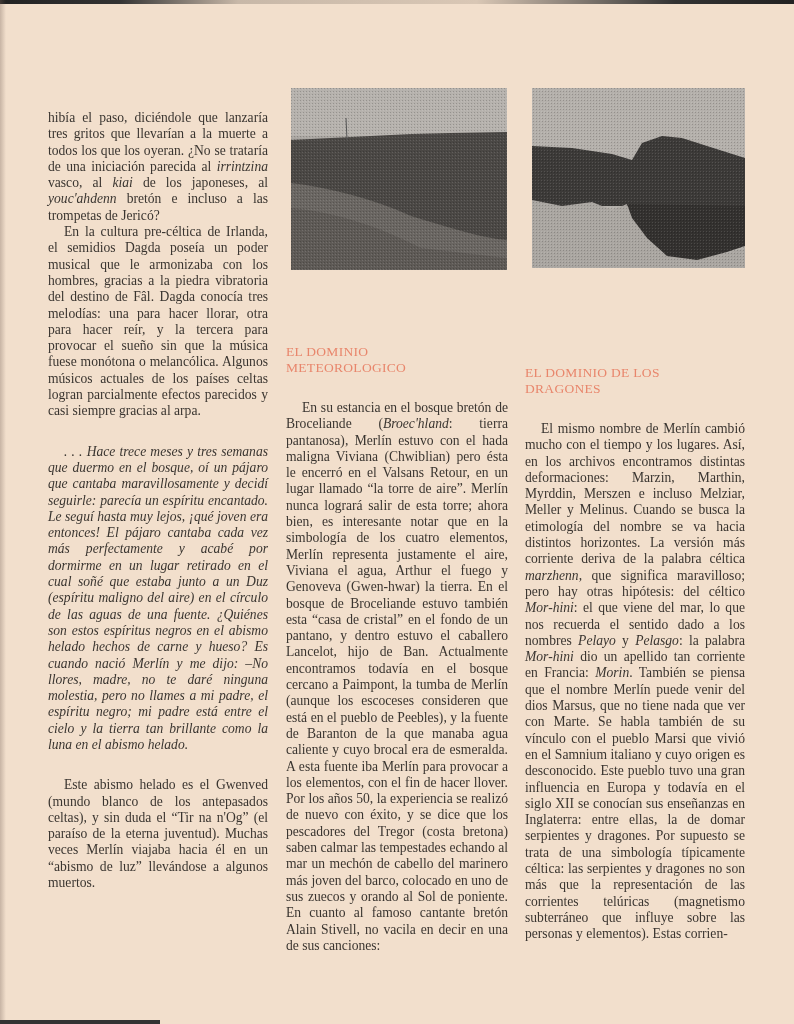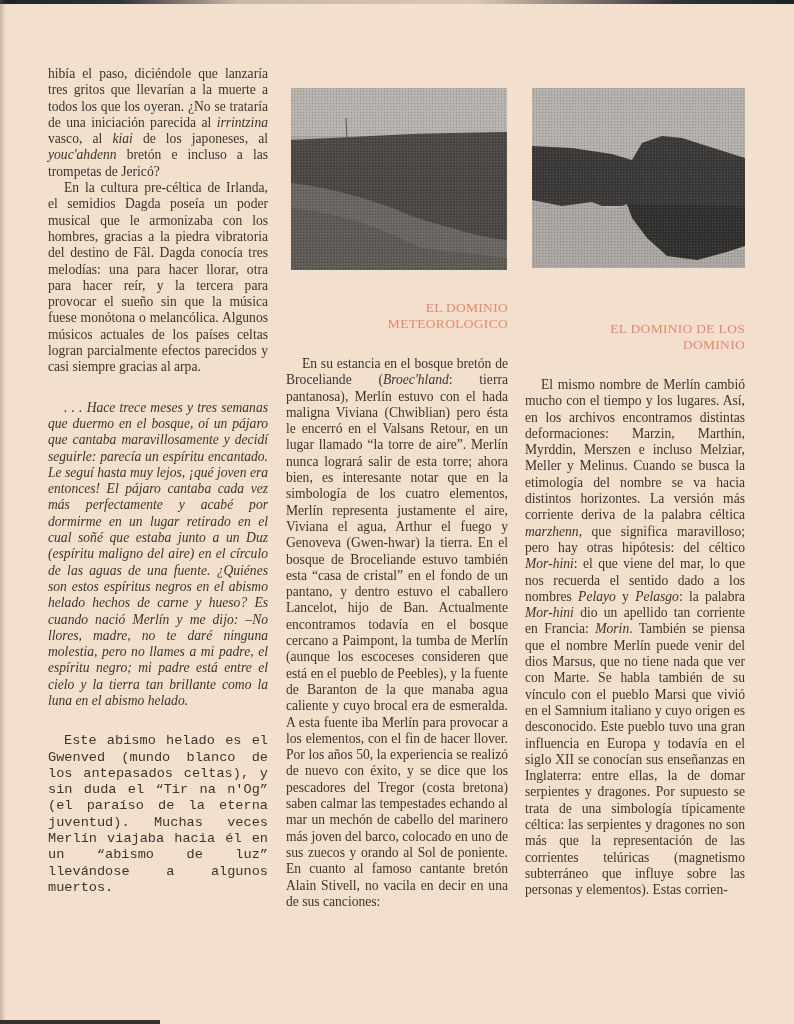--- a/index.html
+++ b/index.html
@@ -26,32 +26,33 @@
   }
   .left-shadow {
     position: absolute; left: 0; top: 0; width: 6px; height: 1024px;
     background: linear-gradient(90deg, rgba(120,100,90,0.35), rgba(0,0,0,0));
   }
   .col {
     position: absolute;
     font-size: 13.6px;
     line-height: 16.3px;
     text-align: justify;
+    margin-top: 44px;
   }
   .col p { margin: 0; text-indent: 0; }
   .col p.ind { text-indent: 16px; }
   .col1 { left: 48px; top: 66px; width: 220px; }
   .col2 { left: 286px; top: 300px; width: 222px; }
   .col3 { left: 525px; top: 303px; width: 220px; }
   .it { font-style: italic; }
   .heading {
     color: #e8866c;
     font-size: 13.5px;
     line-height: 16px;
-    text-align: right;
+    text-align: left;
     letter-spacing: 0.3px;
     font-weight: normal;
     margin: 0;
   }
   .photo {
     position: absolute;
     overflow: hidden;
   }
   .photo1 { left: 291px; top: 88px; width: 216px; height: 182px; }
   .photo2 { left: 532px; top: 88px; width: 213px; height: 180px; }
@@ -62,21 +63,21 @@
 
 <div class="page">
   <div class="top-edge"></div>
   <div class="left-shadow"></div>
   <div class="bottom-edge"></div>
 
   <div class="col col1">
     <p><span>hibía el paso, diciéndole que lanzaría tres gritos que llevarían a la muerte a todos los que los oyeran. ¿No se trataría de una iniciación parecida al </span><span class="it">irrintzina</span><span> vasco, al </span><span class="it">kiai</span><span> de los japoneses, al </span><span class="it">youc'ahdenn</span><span> bretón e incluso a las trompetas de Jericó?</span></p>
     <p class="ind">En la cultura pre-céltica de Irlanda, el semidios Dagda poseía un poder musical que le armonizaba con los hombres, gracias a la piedra vibratoria del destino de Fâl. Dagda conocía tres melodías: una para hacer llorar, otra para hacer reír, y la tercera para provocar el sueño sin que la música fuese monótona o melancólica. Algunos músicos actuales de los países celtas logran parcialmente efectos parecidos y casi siempre gracias al arpa.</p>
     <p class="ind it" style="margin-top:24px;">. . . Hace trece meses y tres semanas que duermo en el bosque, oí un pájaro que cantaba maravillosamente y decidí seguirle: parecía un espíritu encantado. Le seguí hasta muy lejos, ¡qué joven era entonces! El pájaro cantaba cada vez más perfectamente y acabé por dormirme en un lugar retirado en el cual soñé que estaba junto a un Duz (espíritu maligno del aire) en el círculo de las aguas de una fuente. ¿Quiénes son estos espíritus negros en el abismo helado hechos de carne y hueso? Es cuando nació Merlín y me dijo: –No llores, madre, no te daré ninguna molestia, pero no llames a mi padre, el espíritu negro; mi padre está entre el cielo y la tierra tan brillante como la luna en el abismo helado.</p>
-    <p class="ind" style="margin-top:24px;font-family:Liberation Mono, monospace;">Este abismo helado es el Gwenved (mundo blanco de los antepasados celtas), y sin duda el “Tir na n'Og” (el paraíso de la eterna juventud). Muchas veces Merlín viajaba hacia él en un “abismo de luz” llevándose a algunos muertos.</p>
+    <p class="ind" style="margin-top:24px;">Este abismo helado es el Gwenved (mundo blanco de los antepasados celtas), y sin duda el “Tir na n'Og” (el paraíso de la eterna juventud). Muchas veces Merlín viajaba hacia él en un “abismo de luz” llevándose a algunos muertos.</p>
   </div>
 
   <div class="photo photo1">
     <svg viewBox="0 0 216 182" preserveAspectRatio="none">
       <defs>
         <pattern id="grain1" width="3" height="3" patternUnits="userSpaceOnUse">
           <rect width="3" height="3" fill="rgba(0,0,0,0)"></rect>
           <rect x="0" y="0" width="1" height="1" fill="rgba(0,0,0,0.18)"></rect>
           <rect x="2" y="1" width="1" height="1" fill="rgba(255,255,255,0.12)"></rect>
         </pattern>
@@ -111,17 +112,17 @@
     <h2 class="heading">
       <span>EL DOMINIO</span><br>
       <span>METEOROLOGICO</span>
     </h2>
     <p class="ind" style="margin-top:24px;"><span>En su estancia en el bosque bretón de Broceliande (</span><span class="it">Broec'hland</span><span>: tierra pantanosa), Merlín estuvo con el hada maligna Viviana (Chwiblian) pero ésta le encerró en el Valsans Retour, en un lugar llamado “la torre de aire”. Merlín nunca logrará salir de esta torre; ahora bien, es interesante notar que en la simbología de los cuatro elementos, Merlín representa justamente el aire, Viviana el agua, Arthur el fuego y Genoveva (Gwen-hwar) la tierra. En el bosque de Broceliande estuvo también esta “casa de cristal” en el fondo de un pantano, y dentro estuvo el caballero Lancelot, hijo de Ban. Actualmente encontramos todavía en el bosque cercano a Paimpont, la tumba de Merlín (aunque los escoceses consideren que está en el pueblo de Peebles), y la fuente de Baranton de la que manaba agua caliente y cuyo brocal era de esmeralda. A esta fuente iba Merlín para provocar a los elementos, con el fin de hacer llover. Por los años 50, la experiencia se realizó de nuevo con éxito, y se dice que los pescadores del Tregor (costa bretona) saben calmar las tempestades echando al mar un mechón de cabello del marinero más joven del barco, colocado en uno de sus zuecos y orando al Sol de poniente. En cuanto al famoso cantante bretón Alain Stivell, no vacila en decir en una de sus canciones:</span></p>
   </div>
 
   <div class="col col3">
     <h2 class="heading" style="margin-top:18px;">
       <span>EL DOMINIO DE LOS</span><br>
-      <span>DOMINIO</span>
+      <span>DRAGONES</span>
     </h2>
     <p class="ind" style="margin-top:24px;"><span>El mismo nombre de Merlín cambió mucho con el tiempo y los lugares. Así, en los archivos encontramos distintas deformaciones: Marzin, Marthin, Myrddin, Merszen e incluso Melziar, Meller y Melinus. Cuando se busca la etimología del nombre se va hacia distintos horizontes. La versión más corriente deriva de la palabra céltica </span><span class="it">marzhenn</span><span>, que significa maravilloso; pero hay otras hipótesis: del céltico </span><span class="it">Mor-hini</span><span>: el que viene del mar, lo que nos recuerda el sentido dado a los nombres </span><span class="it">Pelayo</span><span> y </span><span class="it">Pelasgo</span><span>: la palabra </span><span class="it">Mor-hini</span><span> dio un apellido tan corriente en Francia: </span><span class="it">Morin</span><span>. También se piensa que el nombre Merlín puede venir del dios Marsus, que no tiene nada que ver con Marte. Se habla también de su vínculo con el pueblo Marsi que vivió en el Samnium italiano y cuyo origen es desconocido. Este pueblo tuvo una gran influencia en Europa y todavía en el siglo XII se conocían sus enseñanzas en Inglaterra: entre ellas, la de domar serpientes y dragones. Por supuesto se trata de una simbología típicamente céltica: las serpientes y dragones no son más que la representación de las corrientes telúricas (magnetismo subterráneo que influye sobre las personas y elementos). Estas corrien-</span></p>
   </div>
 </div>
 
 </body></html>

